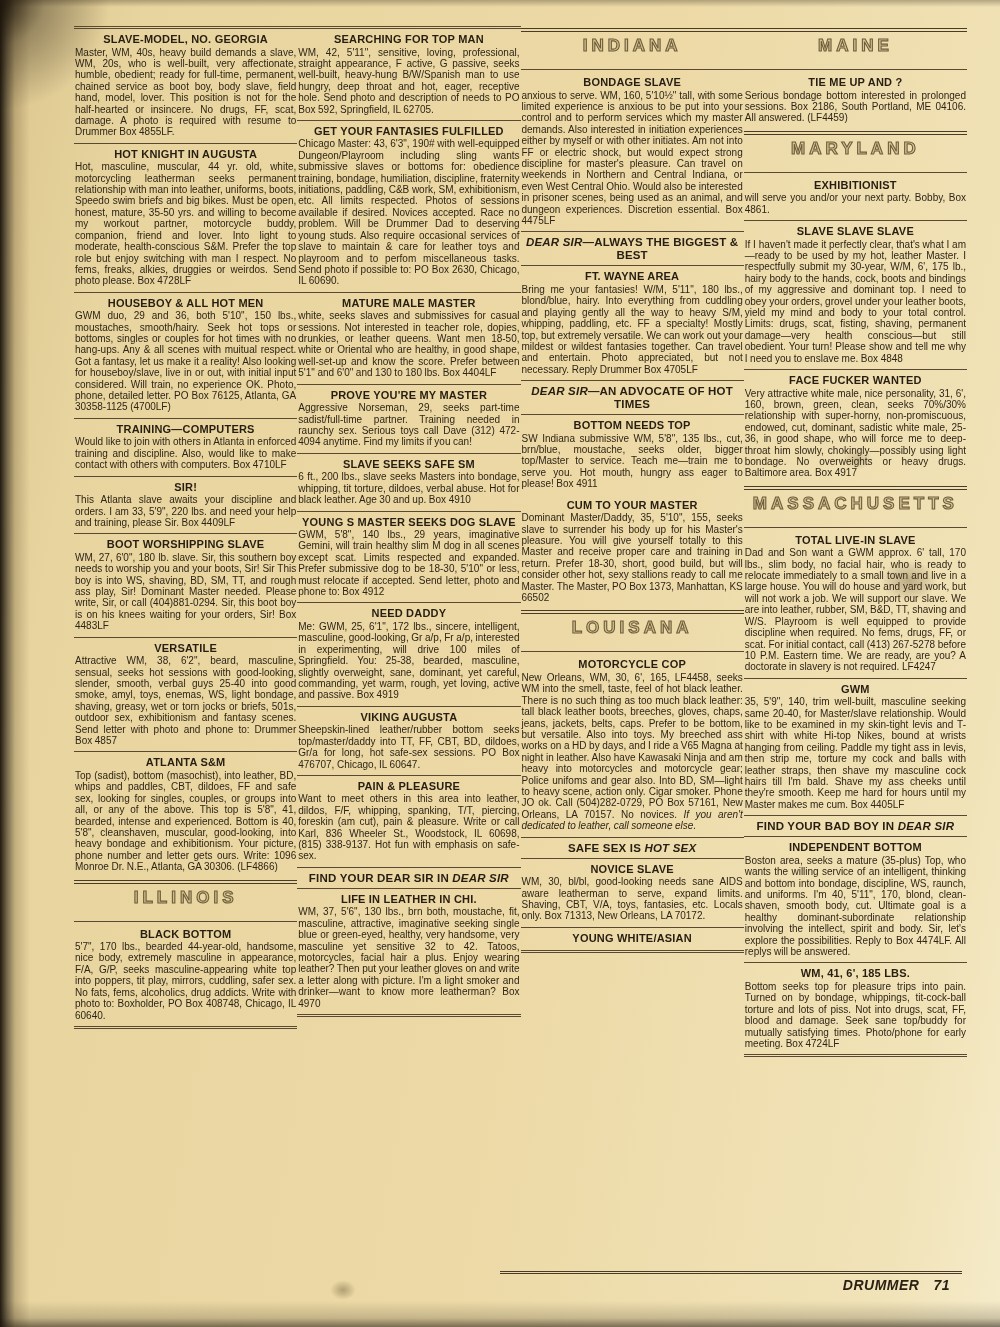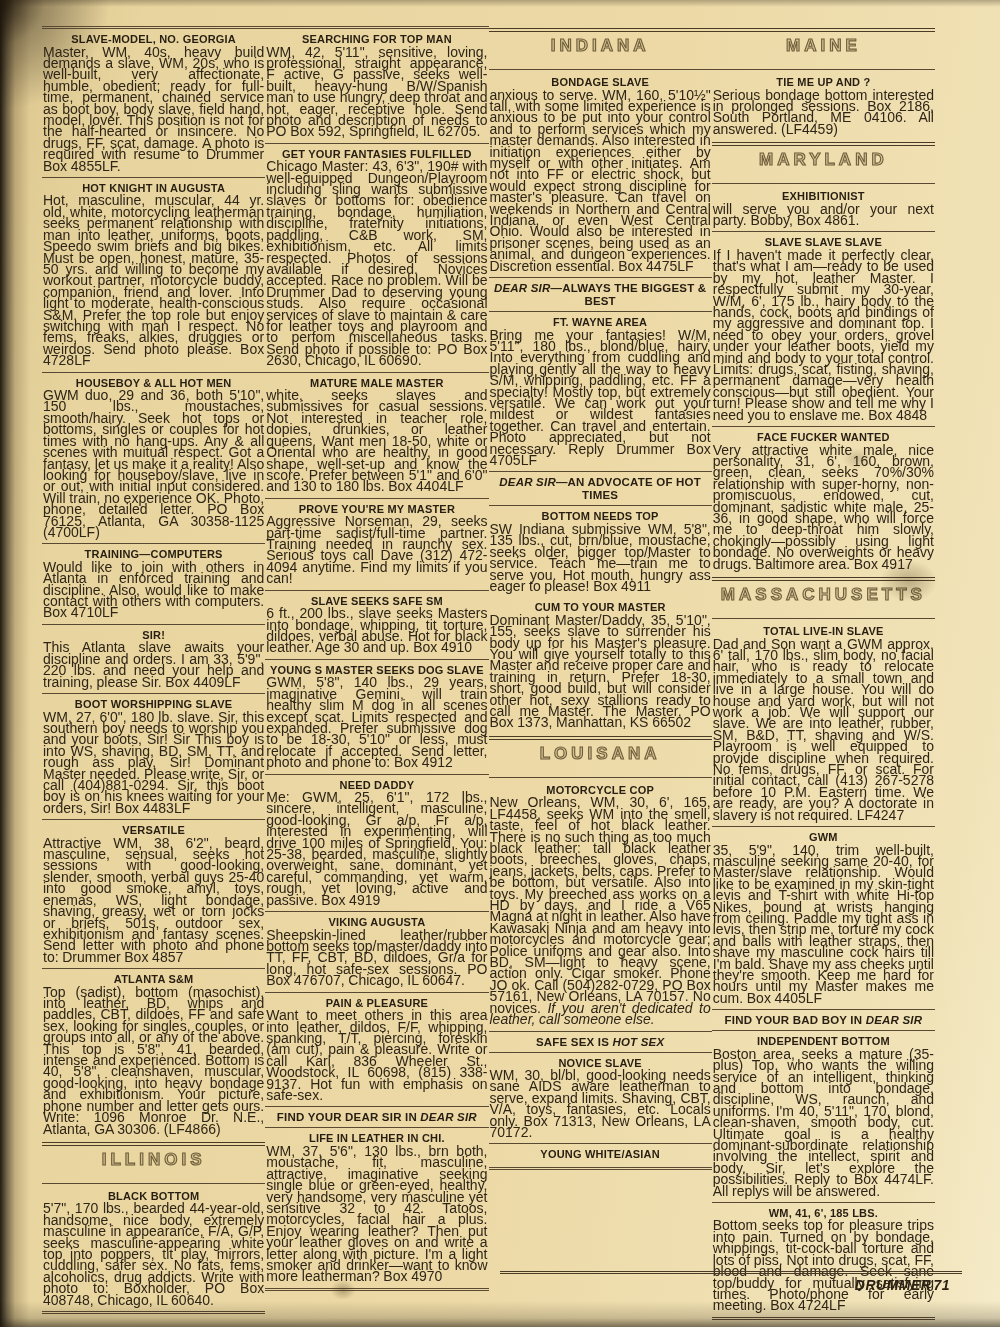--- a/index.html
+++ b/index.html
@@ -23,38 +23,38 @@
   }
   .stain { position: absolute; border-radius: 50%; pointer-events: none; }
   .stain-1 { left: 880px; top: 560px; width: 58px; height: 42px;
     background: radial-gradient(ellipse at center, rgba(70,52,24,0.30) 0%, rgba(70,52,24,0.12) 45%, rgba(70,52,24,0) 70%); }
   .stain-2 { left: 330px; top: 1280px; width: 26px; height: 20px;
     background: radial-gradient(ellipse at center, rgba(70,52,24,0.35) 0%, rgba(70,52,24,0) 70%); }
   .stain-3 { left: 842px; top: 448px; width: 30px; height: 22px;
     background: radial-gradient(ellipse at center, rgba(70,52,24,0.22) 0%, rgba(70,52,24,0) 70%); }
 
   .columns {
-    position: absolute; left: 42px; top: 26px; width: 893px;
+    position: absolute; left: 74px; top: 26px; width: 893px;
     display: grid; grid-template-columns: repeat(4, 1fr); 
     color: #2f2517;
   }
   .col { min-width: 0; }
 
   .ad { padding: 3px 1px 5px; }
   .ad.first { border-top: 3px double #594832; }
   .ad.ruled { border-top: 1px solid #594832; }
   .ad.last  { border-bottom: 3px double #594832; }
 
   .ad-title {
     font-size: 11px; font-weight: bold; text-align: center;
     line-height: 12.5px; letter-spacing: 0.2px; margin: 1px 0 1px;
     color: #271e11;
   }
   .ad-body {
-    font-size: 14px; line-height: 11.4px;
+    font-size: 10px; line-height: 11.4px;
     text-align: justify; word-spacing: -0.2px;
   }
   .ad-body span { }
 
   .state {
     margin: 2px 0 2px; padding: 4px 0 13px;
     border-top: 4px double #4a3b26; border-bottom: 1px solid #594832;
     text-align: center; font-weight: bold;
     font-size: 17px; line-height: 20px; letter-spacing: 4px;
     color: rgba(110,93,58,0.20);
@@ -68,21 +68,21 @@
     letter-spacing: 0.2px; color: #271e11;
   }
   .it { font-style: italic; }
 
   .footer {
     position: absolute; left: 500px; top: 1271px; width: 450px;
     border-top: 3px double #4a3b26; padding: 3px 12px 0 0;
     text-align: right; font-style: italic; font-weight: bold;
     font-size: 14px; color: #2b2113; letter-spacing: 0.5px;
   }
-  .footer span { margin-left: 2px; }
+  .footer span { margin-left: 14px; }
 </style>
 </head>
 <body>
 
 <div class="page">
   <div class="columns">
     <div class="col">
         <div class="ad first">
           <div class="ad-title"><span>SLAVE-MODEL, NO. GEORGIA</span></div>
           <div class="ad-body"><span>Master, WM, 40s, heavy build demands a slave, WM, 20s, who is well-built, very affectionate, humble, obedient; ready for full-time, permanent, chained service as boot boy, body slave, field hand, model, lover. This position is not for the half-hearted or insincere. No drugs, FF, scat, damage. A photo is required with resume to Drummer Box 4855LF.</span></div>

